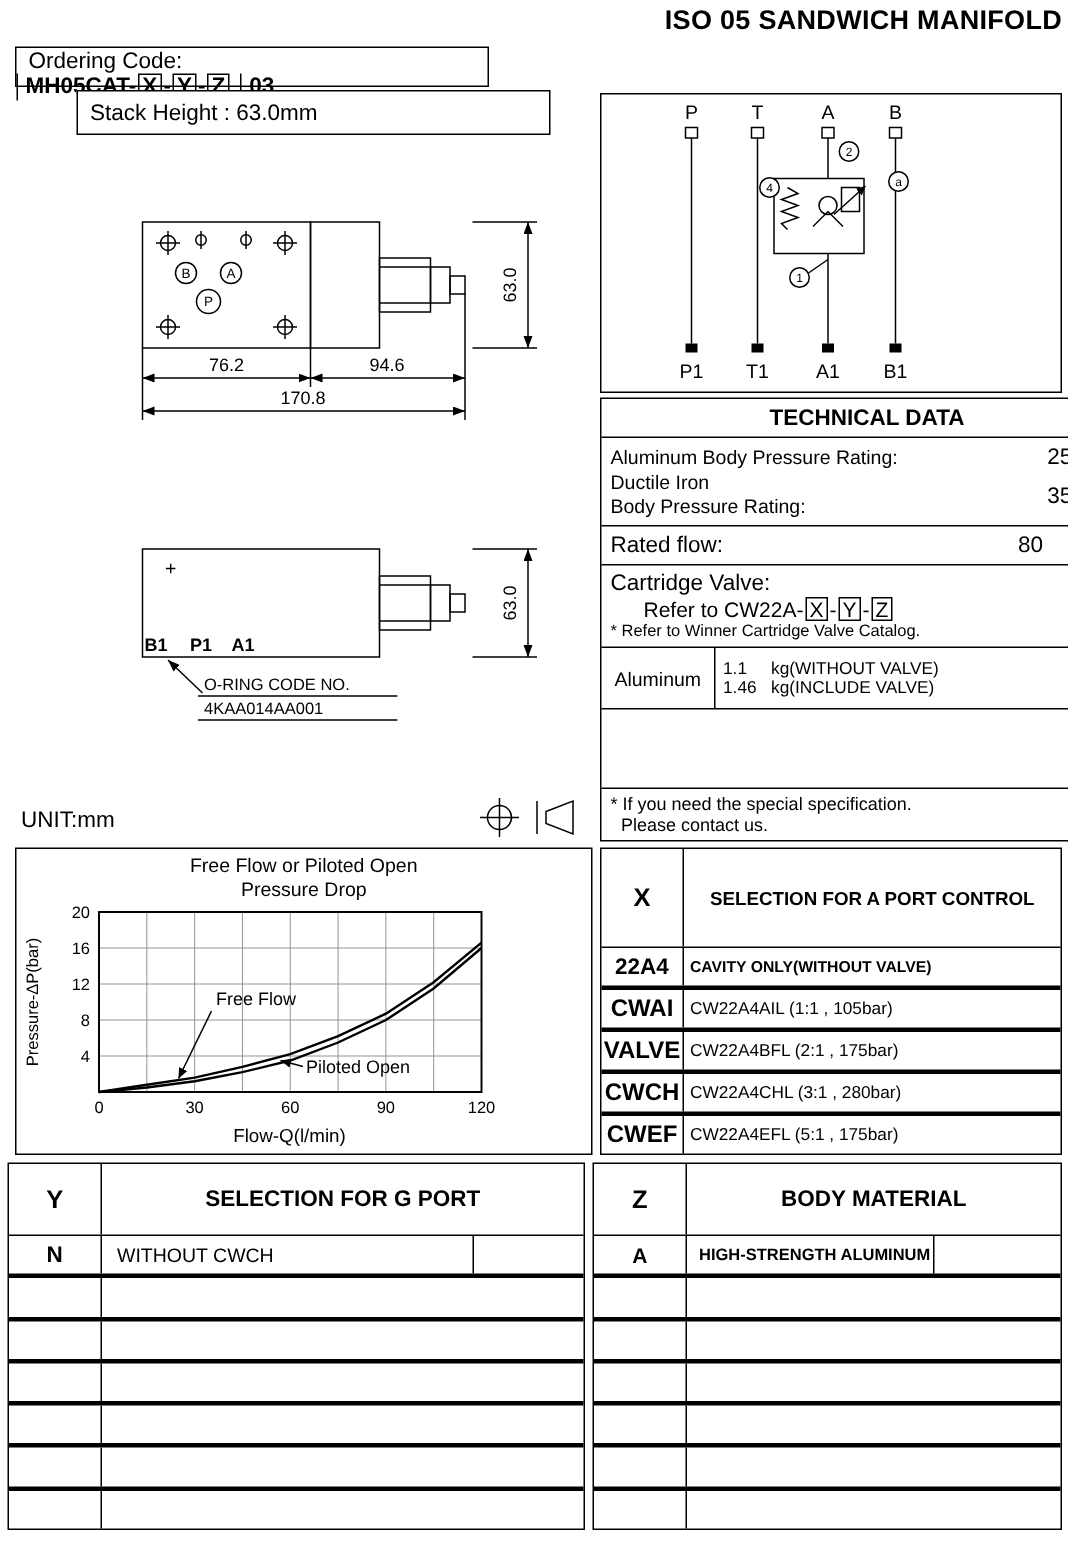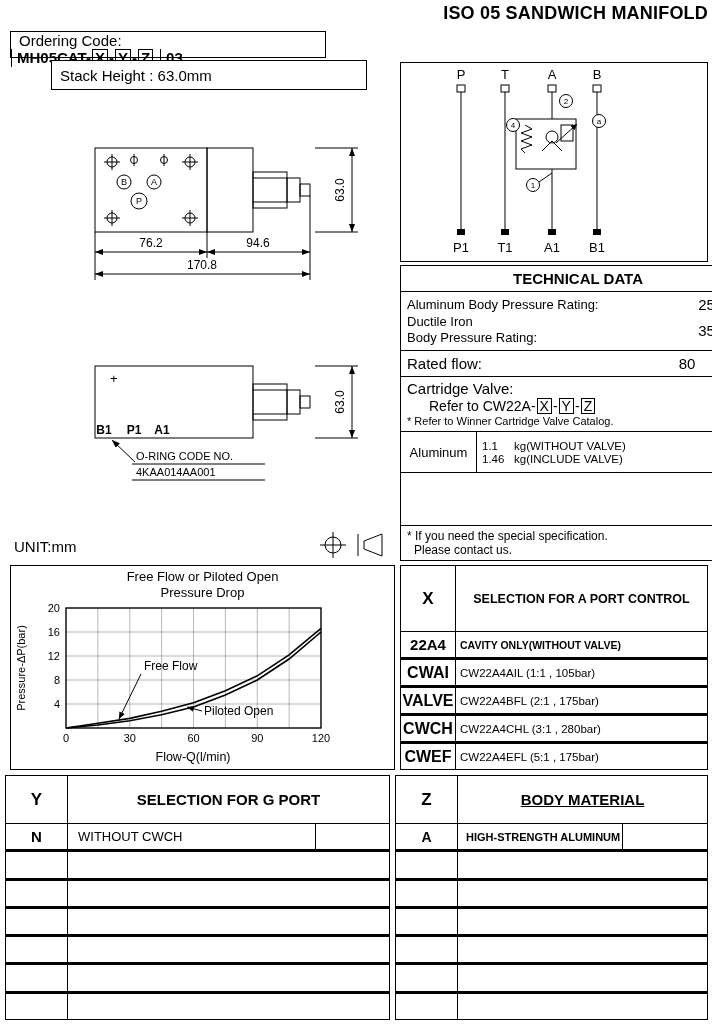--- a/index.html
+++ b/index.html
@@ -364,21 +364,21 @@
     </div>
   <div class="trow">
       <div class="code-cell" style="flex:0 0 62px;"></div>
       <div style="flex:1;"></div>
     </div>
 </div>
 
 <div class="abs box" style="left:395px;top:775px;width:313px;height:245px;display:flex;flex-direction:column;">
   <div style="flex:0 0 48px;display:flex;border-bottom:1px solid #000;">
     <div class="code-cell" style="flex:0 0 62px;font-size:17px;">Z</div>
-    <div style="flex:1;display:flex;align-items:center;justify-content:center;font-weight:bold;font-size:15px;text-decoration:underline;">BODY MATERIAL</div>
+    <div style="flex:1;display:flex;align-items:center;justify-content:center;font-weight:bold;font-size:15px;">BODY MATERIAL</div>
   </div>
   <div class="trow">
     <div class="code-cell" style="flex:0 0 62px;font-size:14px;">A</div>
     <div style="flex:1;display:flex;align-items:center;padding-left:8px;font-size:11px;font-weight:bold;border-right:1px solid #000;">HIGH-STRENGTH ALUMINUM</div>
     <div style="flex:0 0 84px;"></div>
   </div>
   <div class="trow">
       <div class="code-cell" style="flex:0 0 62px;"></div>
       <div style="flex:1;"></div>
     </div>

